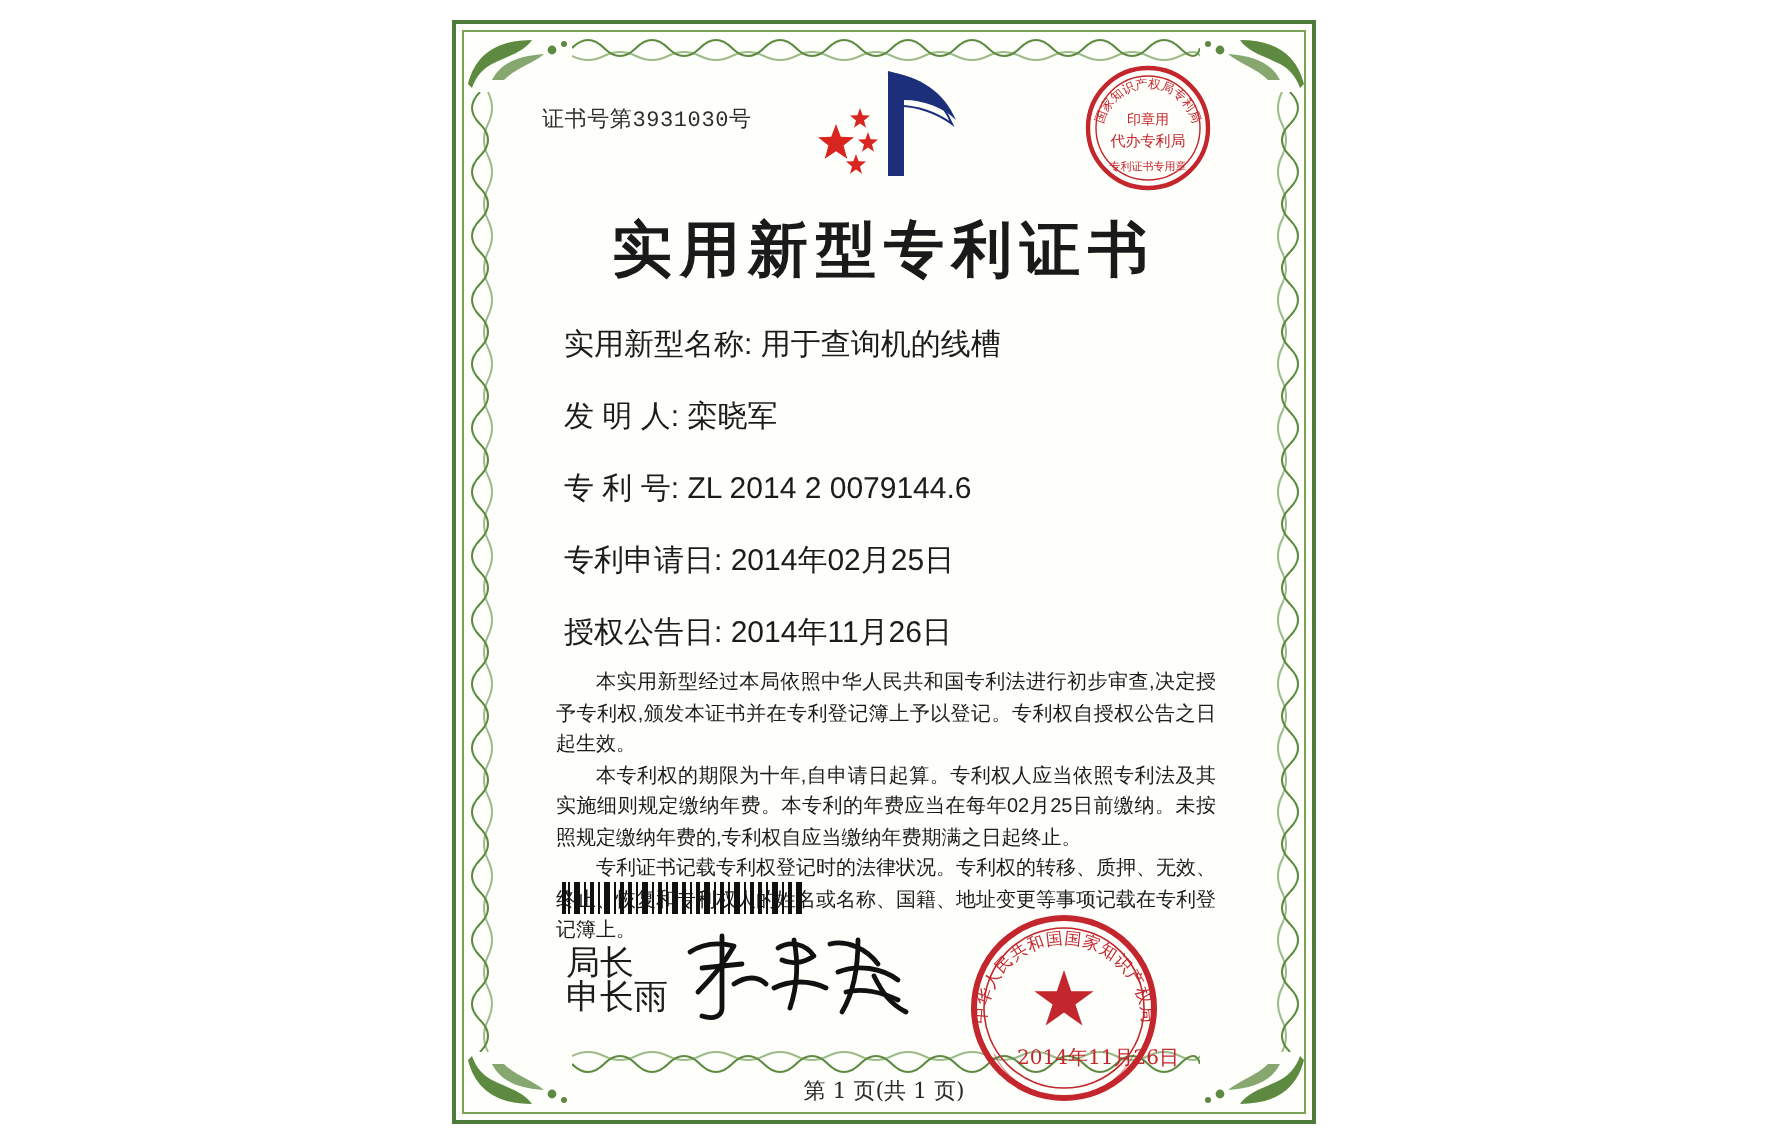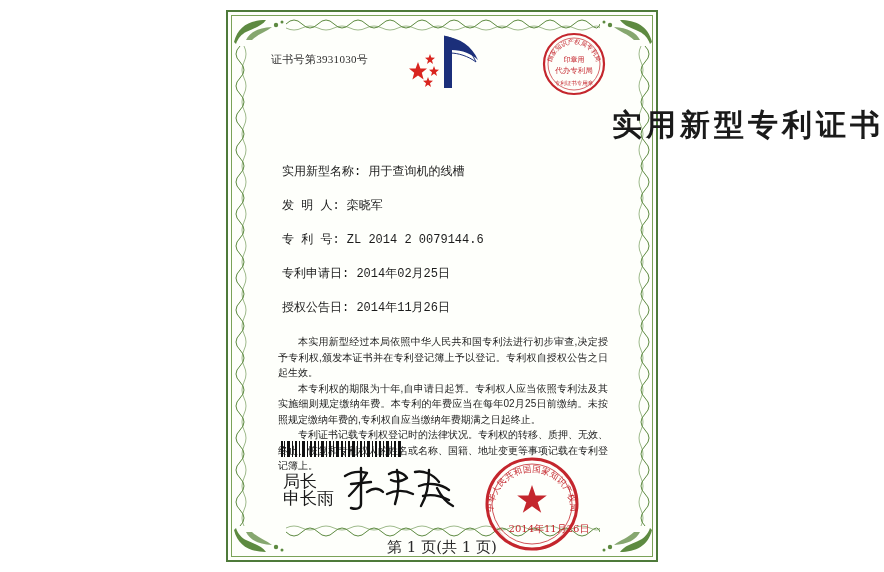--- a/index.html
+++ b/index.html
@@ -73,21 +73,21 @@
   }
 
   
   .cert-number {
     position: absolute;
     left: 271px;
     top: 52px;
     font-size: 11px;
     color: #2e2e2e;
     letter-spacing: 0.3px;
-    font-family: Liberation Serif, serif;
+    font-family: Liberation Mono, monospace;
   }
 
   .logo {
     position: absolute;
     left: 400px;
     top: 32px;
     width: 90px;
     height: 62px;
   }
 
@@ -97,41 +97,41 @@
     top: 31px;
     width: 66px;
     height: 66px;
   }
 
   .title {
     position: absolute;
     left: 0;
     top: 105px;
     width: 884px;
-    text-align: right;
+    text-align: center;
     font-size: 30px;
     font-weight: bold;
     letter-spacing: 4px;
     color: #1a1a1a;
     font-family: Liberation Serif, serif;
   }
 
   
   .fields {
     position: absolute;
     left: 282px;
     top: 163px;
     width: 340px;
   }
   .field-row {
-    font-size: 12px;
+    font-size: 15px;
     color: #1c1c1c;
     margin-bottom: 17px;
     white-space: nowrap;
-    font-family: Liberation Mono, monospace;
+    font-family: Liberation Sans, sans-serif;
   }
   .field-label {
     display: inline-block;
   }
   .field-value {
     display: inline-block;
   }
 
   
   .body-text {
@@ -195,21 +195,21 @@
     color: #c4262d;
     font-family: "DejaVu Serif", serif;
   }
 
   .page-footer {
     position: absolute;
     left: 0;
     top: 538px;
     width: 884px;
     text-align: center;
-    font-size: 15px;
+    font-size: 11px;
     color: #2a2a2a;
     font-family: "DejaVu Serif", serif;
   }
 </style>
 </head>
 <body>
 
 <div id="certificate">
 
   <div class="border-outer"></div>

